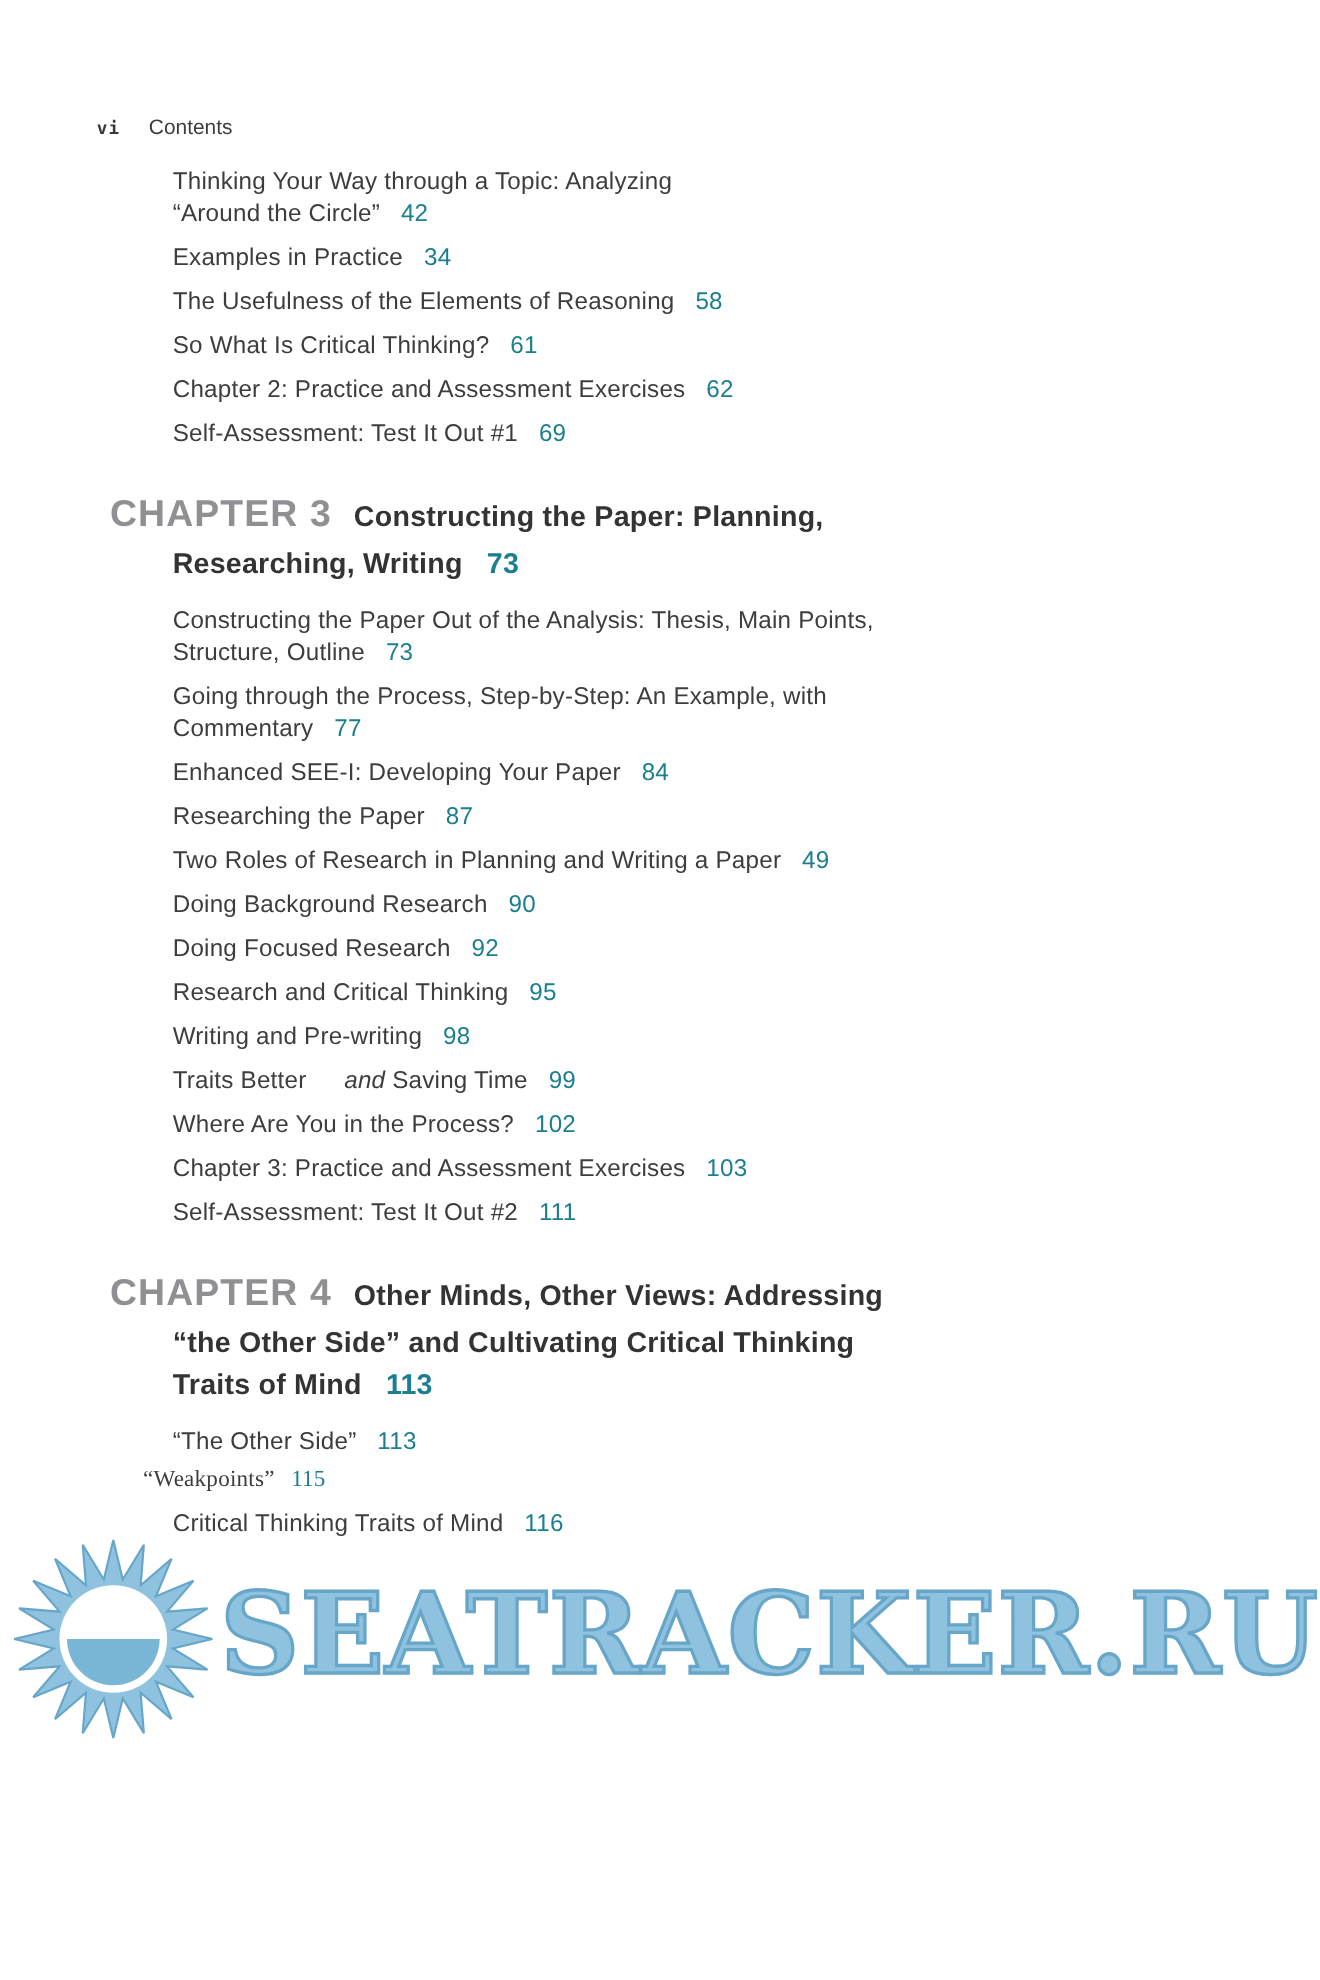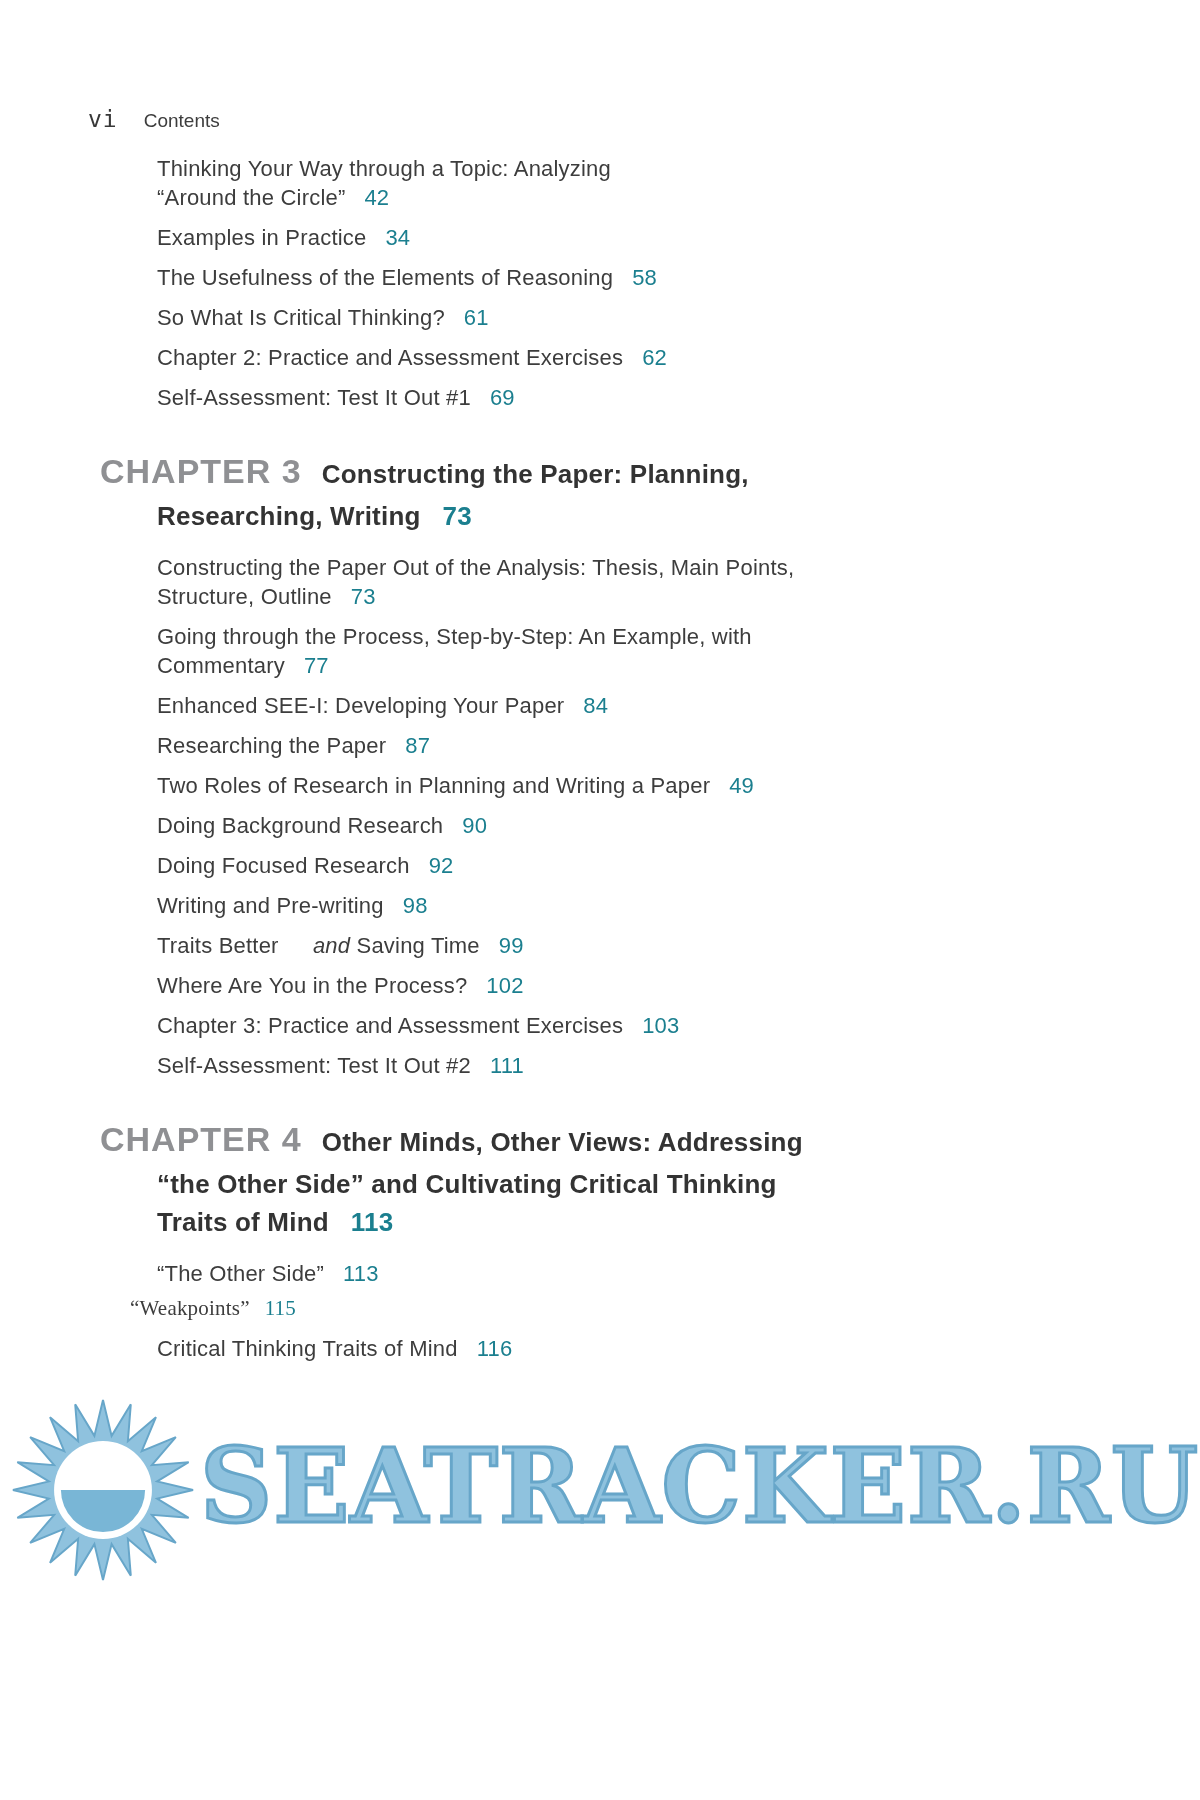--- a/index.html
+++ b/index.html
@@ -9,21 +9,21 @@
     background: #ffffff;
     position: relative; overflow: hidden;
     font-family: "Liberation Sans", sans-serif;
     color: var(--text, #3d3d3d);
   }
   .page { padding-top: 106px; }
 
   .page-header { margin-left: 88px; }
   .folio {
     font-family: "DejaVu Sans Mono", monospace;
-    font-weight: 400; font-size: 23px; letter-spacing: 1px; color: #383838;
+    font-weight: 700; font-size: 16px; letter-spacing: 1px; color: #383838;
   }
   .running-head { font-size: 19px; margin-left: 26px; color: #3d3d3d; }
 
   .toc { margin-top: 22px; padding-left: 12px; }
 
   .entry {
     margin: 0 0 11px 145px;
     font-size: 22px; line-height: 29px;
     max-width: 800px; letter-spacing: .2px;
   }
@@ -113,20 +113,23 @@
         <div class="entry">
           <span class="line"><span>Two Roles of Research in Planning and Writing a Paper</span><span class="pg">49</span></span>
         </div>
         <div class="entry">
           <span class="line"><span>Doing Background Research</span><span class="pg">90</span></span>
         </div>
         <div class="entry">
           <span class="line"><span>Doing Focused Research</span><span class="pg">92</span></span>
         </div>
         <div class="entry">
+          <span class="line"><span>Research and Critical Thinking</span><span class="pg">95</span></span>
+        </div>
+        <div class="entry">
           <span class="line"><span>Writing and Pre-writing</span><span class="pg">98</span></span>
         </div>
         <div class="entry">
           <span class="line"><span>Traits Better </span><span class="em">and</span><span> Saving Time</span><span class="pg">99</span></span>
         </div>
         <div class="entry">
           <span class="line"><span>Where Are You in the Process?</span><span class="pg">102</span></span>
         </div>
         <div class="entry">
           <span class="line"><span>Chapter 3: Practice and Assessment Exercises</span><span class="pg">103</span></span>

